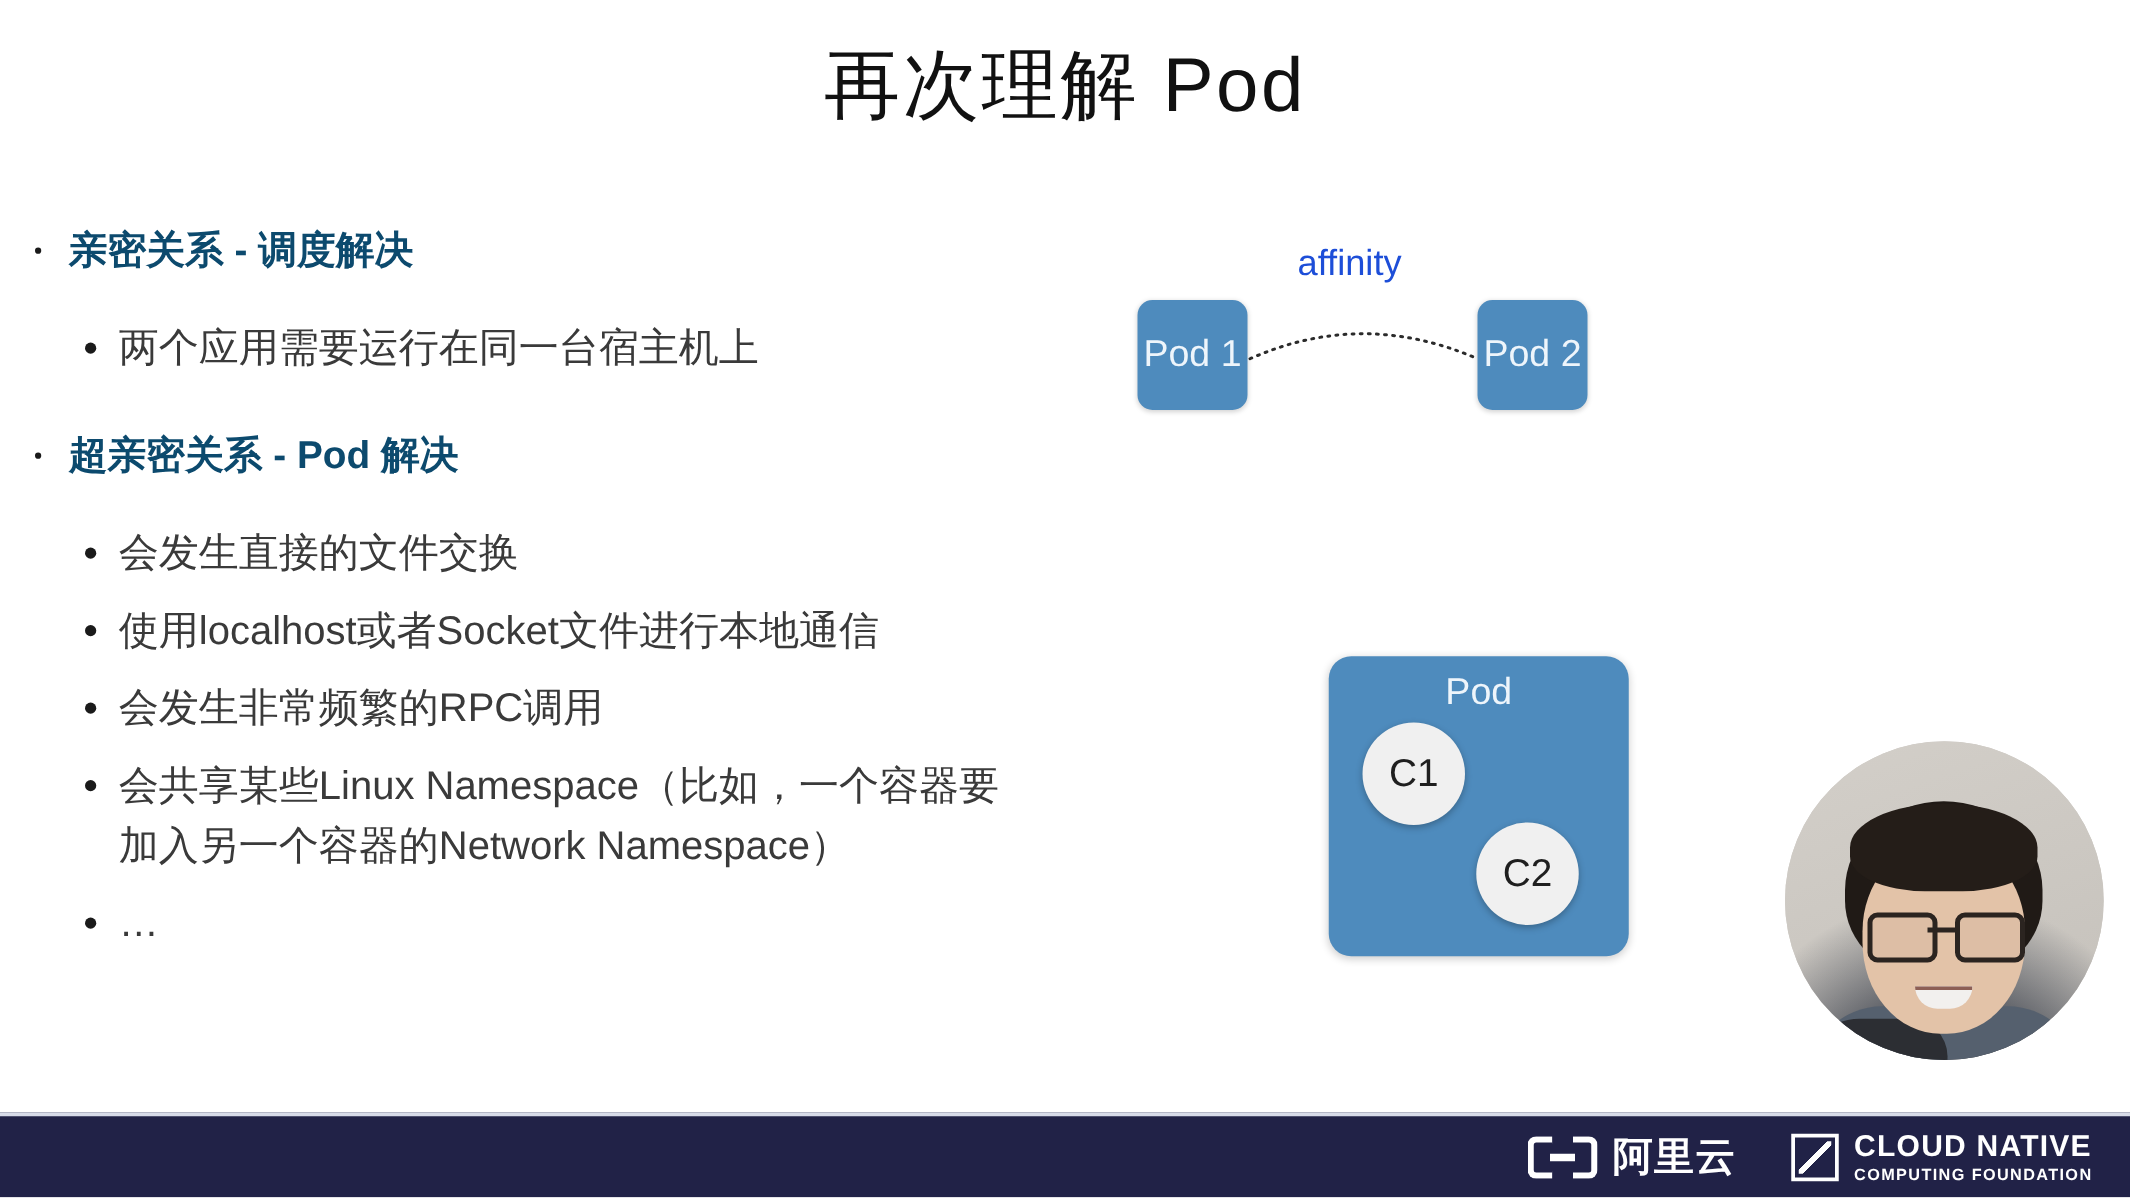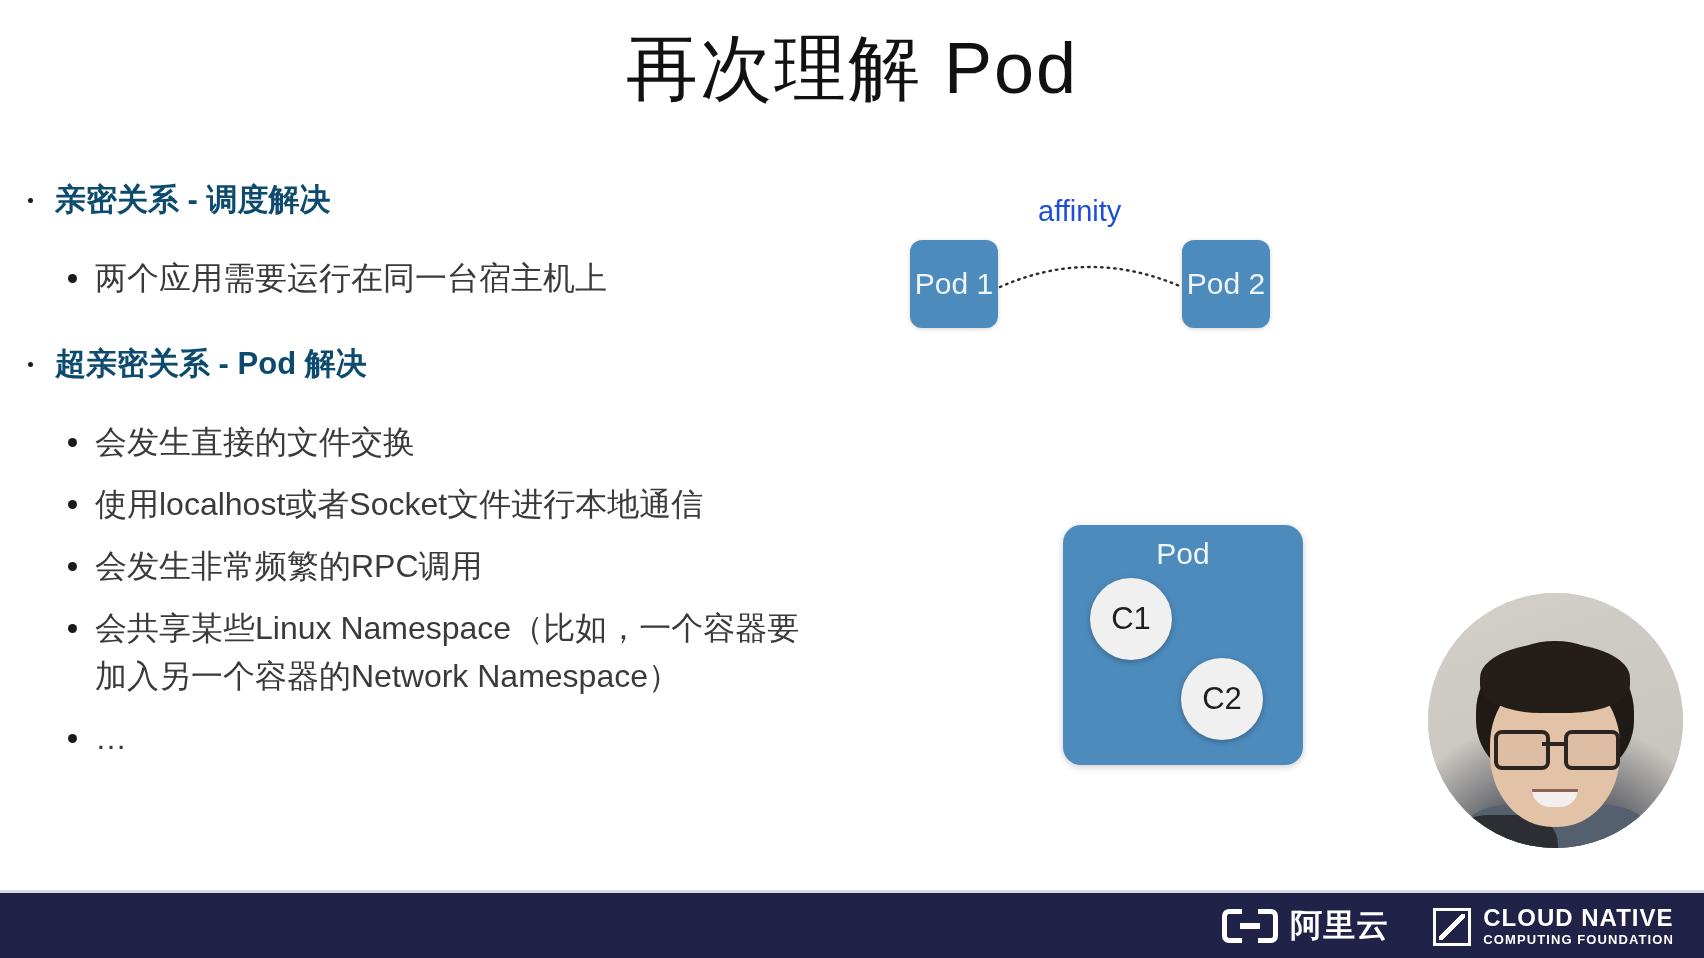--- a/index.html
+++ b/index.html
@@ -16,21 +16,21 @@
     font-family: "Liberation Sans", "DejaVu Sans", sans-serif;
   }
 
   
   #slide-title {
     position: absolute;
     top: 8px;
     left: 0;
     width: 1704px;
     text-align: center;
-    font-size: 72px;
+    font-size: 61px;
     line-height: 120px;
     font-weight: 400;
     color: #111111;
     letter-spacing: 2px;
     white-space: nowrap;
   }
 
   
   #content-list {
     position: absolute;
@@ -326,21 +326,21 @@
   #aliyun-logo .ali-text {
     color: #ffffff;
     font-size: 32px;
     font-weight: 700;
     letter-spacing: 1px;
     white-space: nowrap;
   }
   
   #cncf-logo {
     display: flex;
-    align-items: flex-end;
+    align-items: center;
     gap: 12px;
   }
   #cncf-logo .cncf-mark {
     width: 38px;
     height: 38px;
     border: 3px solid #ffffff;
     position: relative;
     box-sizing: border-box;
   }
   #cncf-logo .cncf-mark::before {

